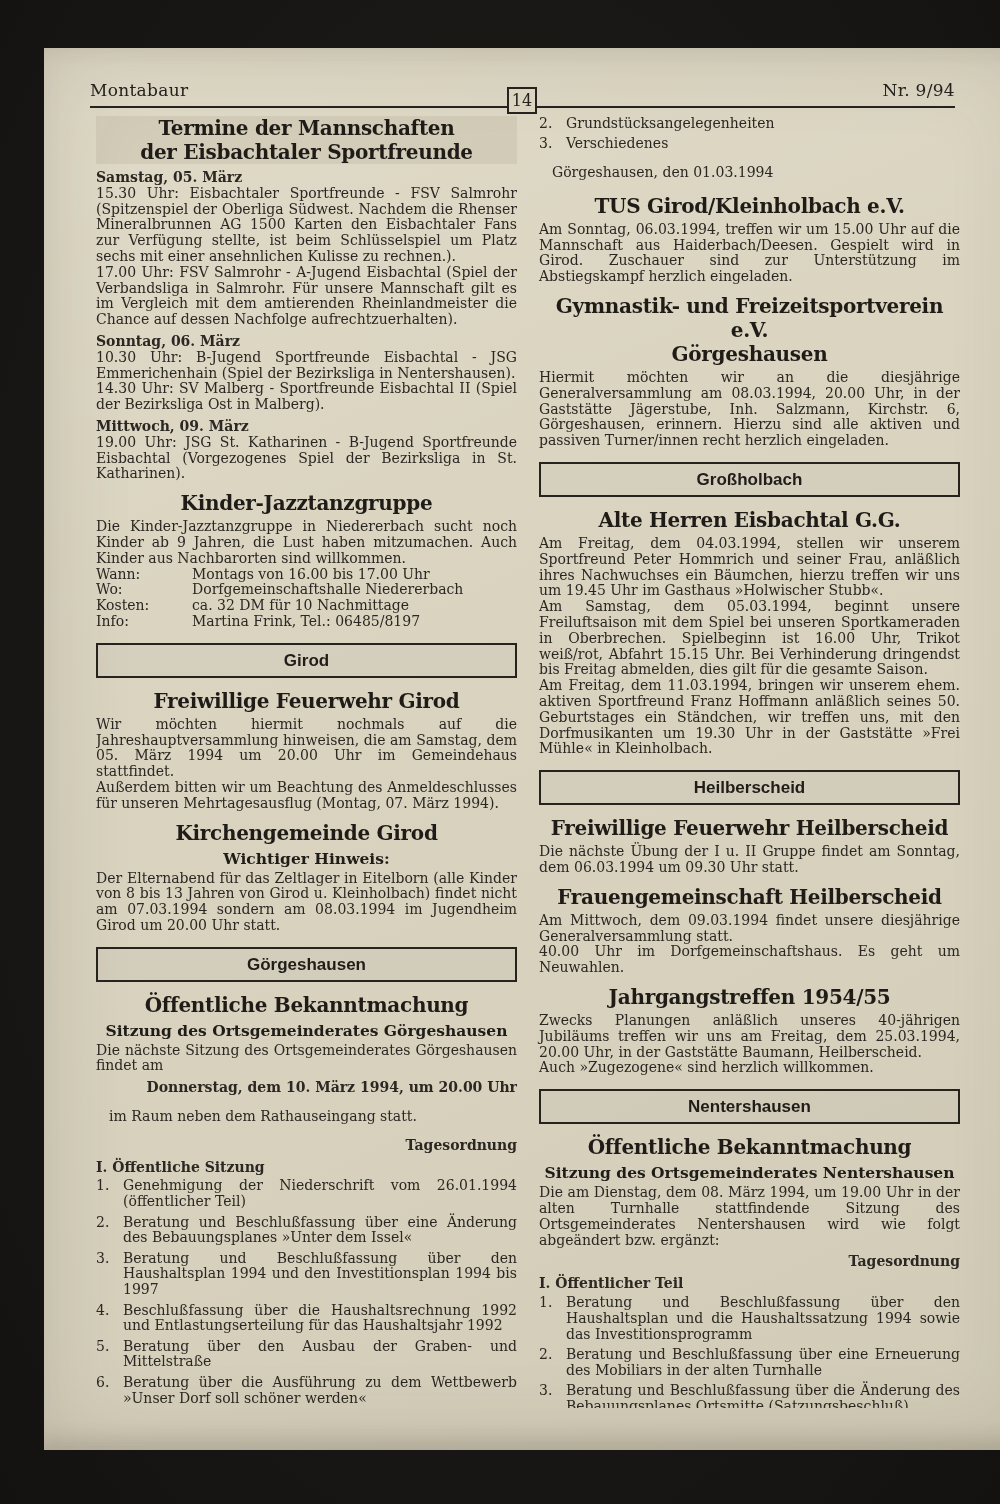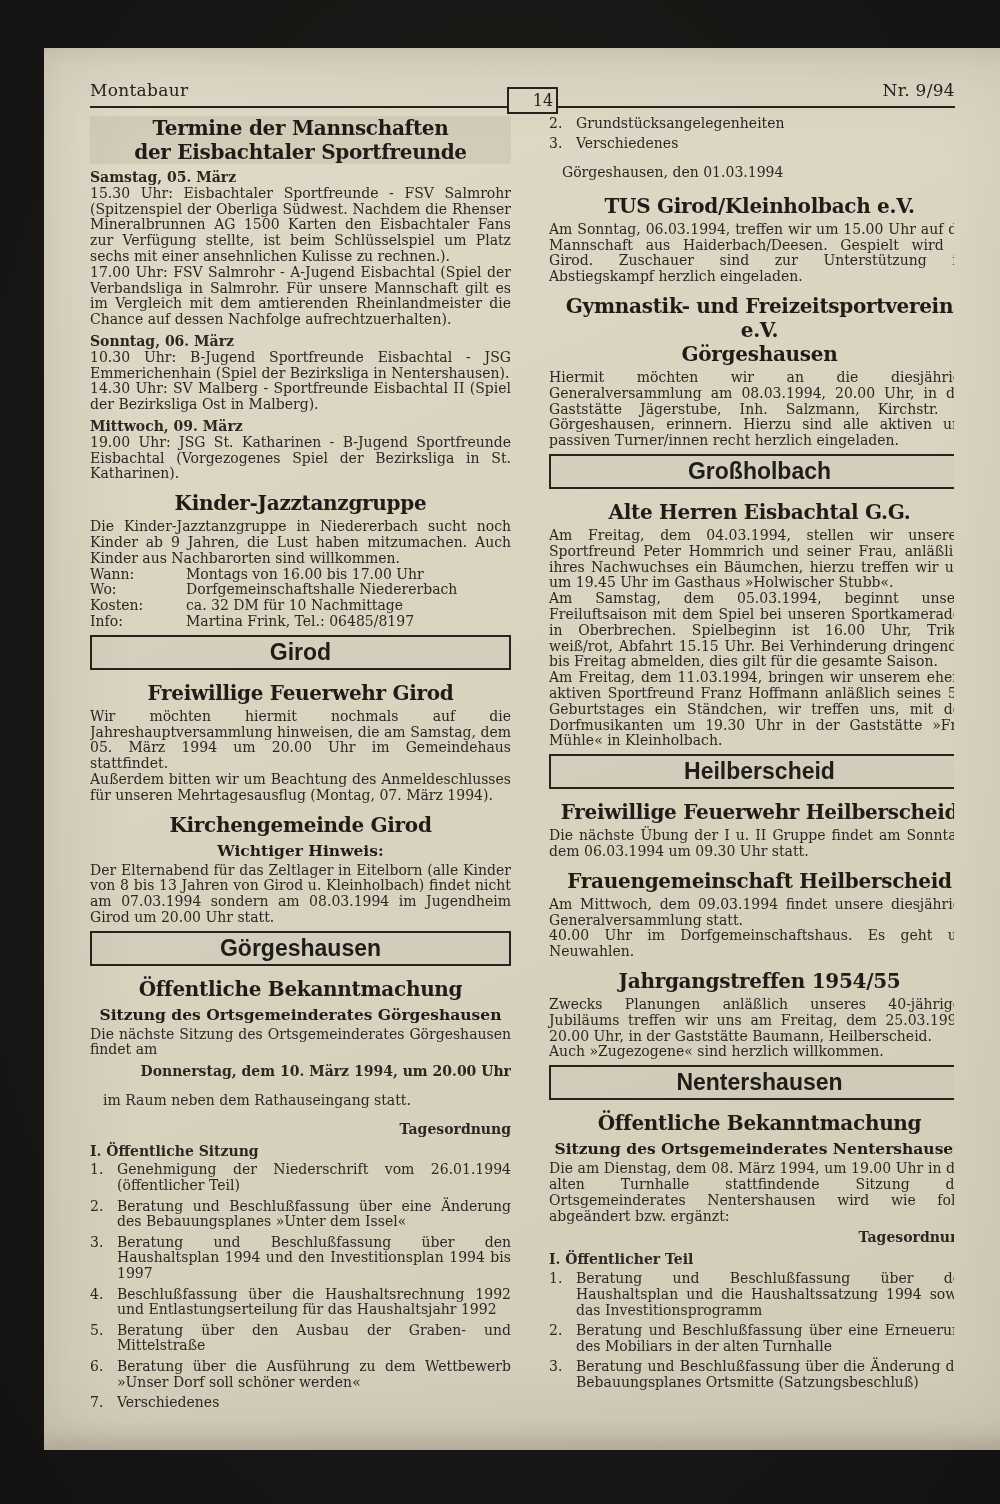--- a/index.html
+++ b/index.html
@@ -37,25 +37,25 @@
     position: absolute; left: 46px; top: 58px; width: 865px; height: 2px;
     background: #26231e;
   }
   .page-number-box {
     position: absolute; left: 463px; top: 39px;
     width: 26px; height: 23px;
     border: 2px solid #26231e;
     background: #dad4c1;
     z-index: 2;
     text-align: center;
-    font-size: 16px; line-height: 23px; color: #25221d; padding-left: 21px;
+    font-size: 16px; line-height: 23px; color: #25221d;
   }
   .columns {
-    position: absolute; left: 46px; top: 66px; width: 864px; bottom: 42px;
-    display: flex; gap: 38px;
+    position: absolute; left: 52px; top: 66px; width: 864px; bottom: 42px;
+    display: flex; gap: 22px;
     overflow: hidden;
   }
   .column { width: 421px; flex: 0 0 421px; }
 
   
   .column > :first-child { margin-top: 2px; }
   .blk-h1 {
     font-weight: bold; font-size: 20px; line-height: 24px;
     letter-spacing: -0.3px;
     text-align: center; color: #1f1c18;
@@ -63,24 +63,24 @@
     white-space: pre-line;
   }
   .blk-h1.shaded { background: rgba(105,98,78,0.10); }
   .blk-h2 {
     font-weight: bold; font-size: 15.5px; line-height: 19px;
     text-align: center; color: #201d19;
     margin: 0 0 3px;
   }
   .blk-box {
     border: 2px solid #26231e;
-    margin: 5px 0 11px;
+    margin: 13px 0 11px;
     text-align: center;
     font-family: "Liberation Sans", sans-serif;
-    font-weight: bold; font-size: 23px; line-height: 31px;
+    font-weight: bold; font-size: 17px; line-height: 31px;
     height: 31px; color: #201d19;
     background: rgba(0,0,0,0.02);
   }
   .blk-p, .blk-pleft, .blk-pbold, .blk-center, .blk-ritalic, .kv-row, .ol-item {
     font-size: 14px; line-height: 15.8px;
   }
   .blk-p { text-align: justify; margin: 0; hyphens: auto; -webkit-hyphens: auto; }
   .blk-pleft { text-align: left; margin: 13px; }
   .blk-pbold { font-weight: bold; text-align: left; margin: 6px 0 0; }
   .blk-center { font-weight: bold; text-align: right; margin: 6px 0; }

